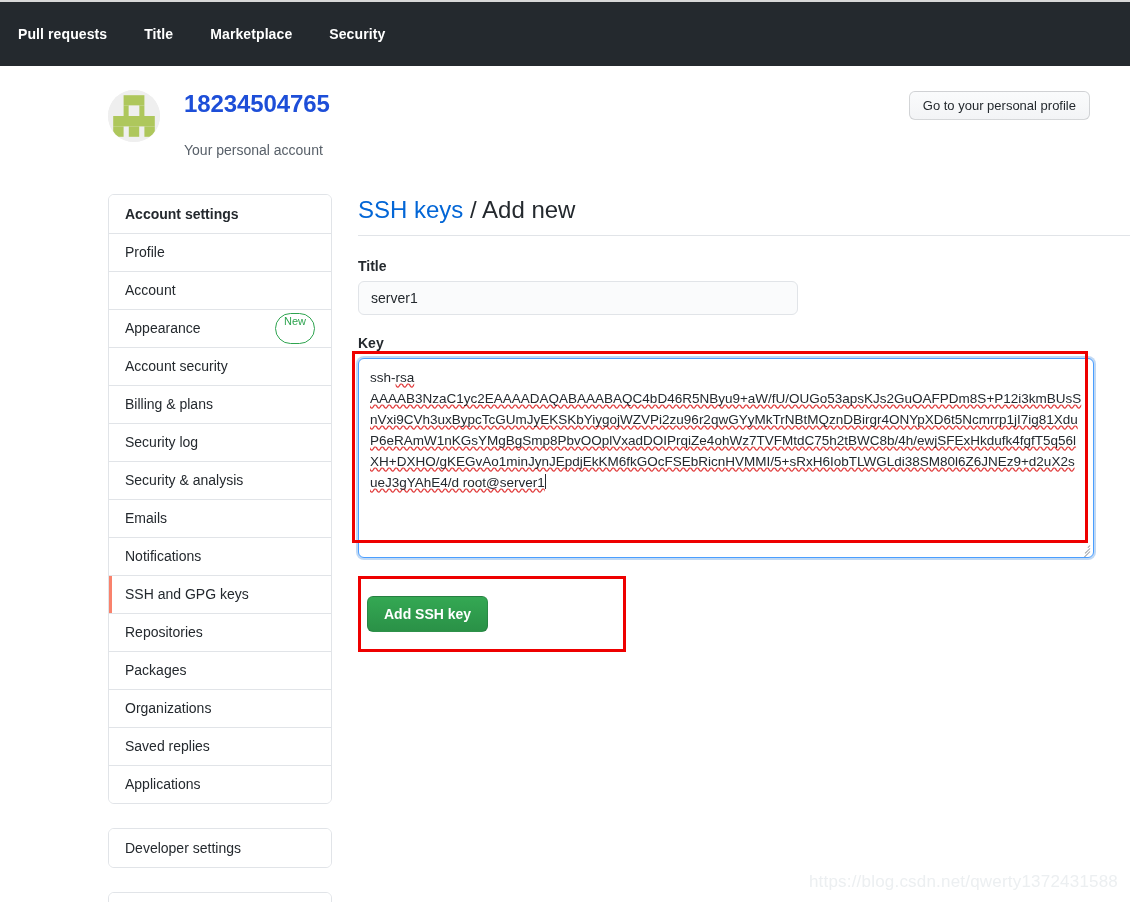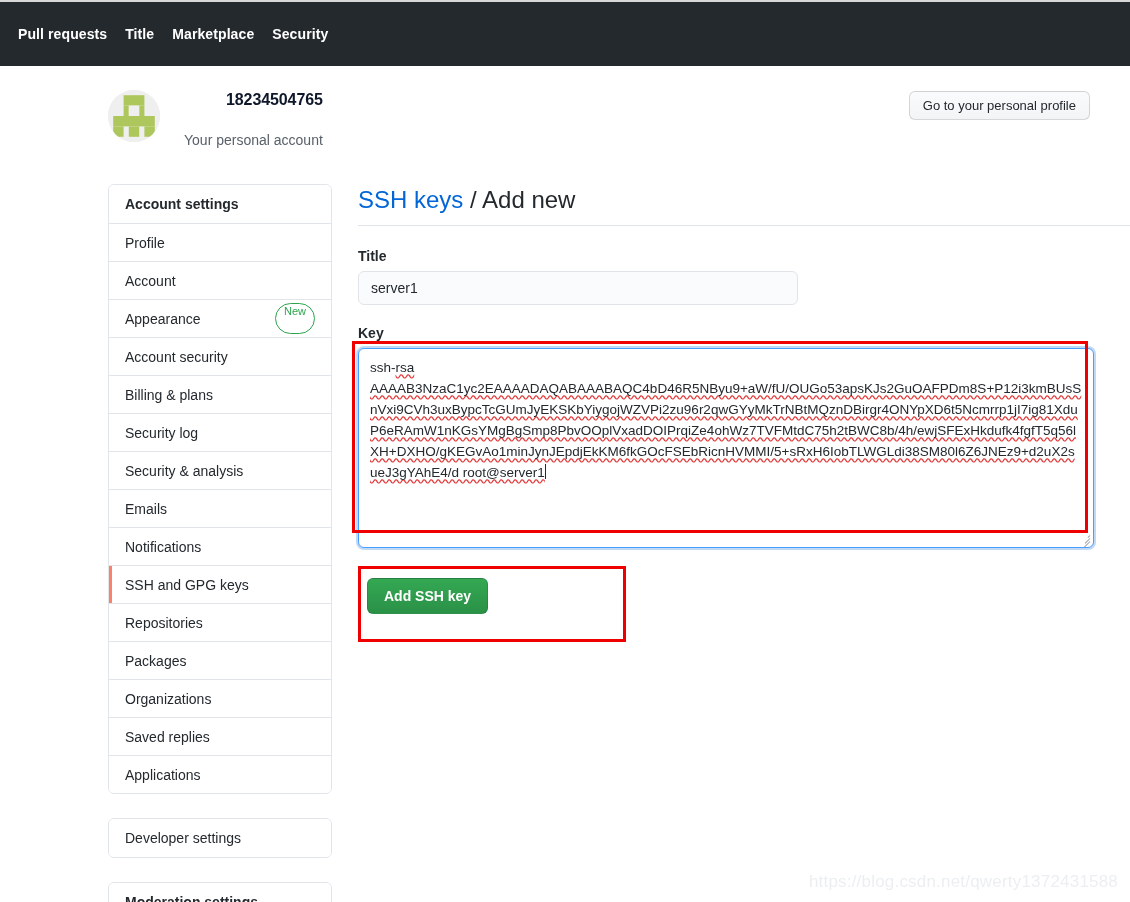--- a/index.html
+++ b/index.html
@@ -16,21 +16,21 @@
 
   
   .topnav {
     height:66px;
     background:#24292e;
     display:flex;
     align-items:center;
     padding:0 16px;
     border-top:2px solid #d8d8d8;
   }
-  .topnav .navlinks { display:flex; gap:18px; margin-left:2px; }
+  .topnav .navlinks { display:flex; gap:37px; margin-left:2px; }
   .topnav a {
     color:#ffffff;
     font-size:14px;
     font-weight:bold;
     text-decoration:none;
     letter-spacing:0.1px;
   }
 
   
   .acct-header {
@@ -42,26 +42,25 @@
   .avatar {
     width:52px; height:52px;
     border-radius:50%;
     background:#efefef;
     overflow:hidden;
     flex:0 0 auto;
     margin-top:2px;
   }
   .acct-meta { margin-left:24px; padding-top:2px; }
   .acct-name {
-    font-size:16px;
-    font-weight:bold;
-    color:#0f172a;
+    font-size:24px;
+    font-weight:bold;
+    color:#1d4ed8;
     line-height:1.2;
     letter-spacing:-0.1px;
-    text-align:right;
   }
   .acct-sub {
     font-size:14px;
     color:#586069;
     margin-top:23px;
   }
   .profile-btn {
     position:absolute;
     right:40px;
     top:25px;
@@ -214,21 +213,21 @@
     position:absolute;
     border:3px solid #ee0000;
     pointer-events:none;
     z-index:5;
   }
 
   
   .submit-zone { position:relative; margin-top:18px; width:268px; height:76px; }
   .btn-green {
     position:absolute;
-    left:9px; top:12px;
+    left:9px; top:20px;
     background:linear-gradient(180deg,#34a853 0%,#2a9147 100%);
     background-color:#2ea44f;
     border:1px solid rgba(27,31,35,.16);
     border-radius:6px;
     color:#ffffff;
     font-size:14px;
     font-weight:bold;
     padding:9px 16px;
     cursor:pointer;
     font-family:"Liberation Sans", sans-serif;

